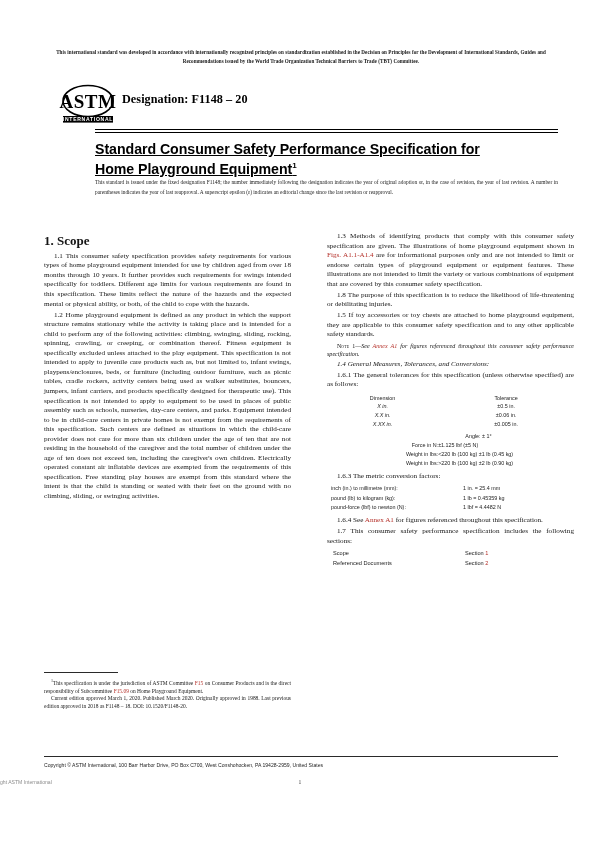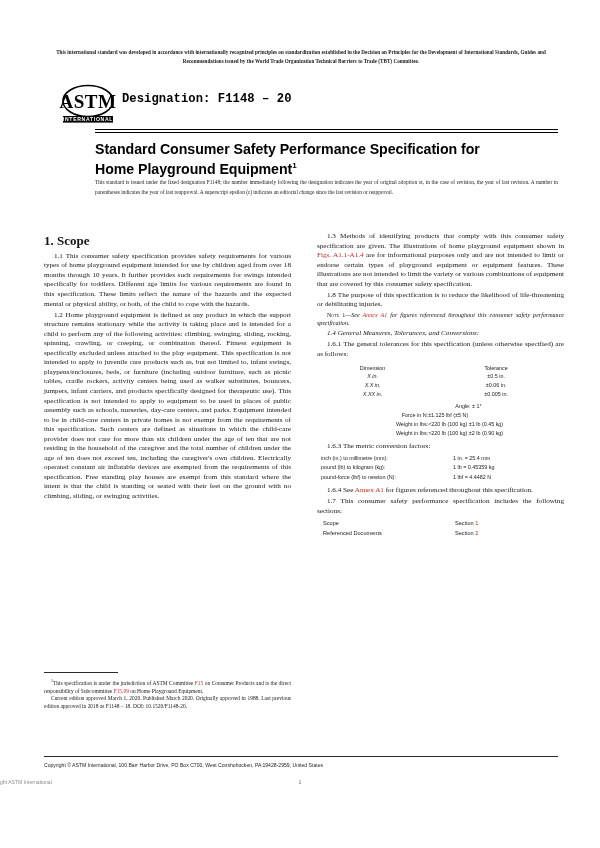--- a/index.html
+++ b/index.html
@@ -50,21 +50,21 @@
     left: 14px;
     top: 0px;
     width: 62px;
     height: 40px;
   }
   .astm-logo svg { display: block; }
   .designation {
     position: absolute;
     left: 78px;
     top: 8px;
-    font-family: Liberation Mono, monospace;
+    font-family: Liberation Serif, serif;
     font-size: 12.2px;
     font-weight: bold;
     letter-spacing: .005em;
     color: #000;
   }
 
   
   .rule-top {
     position: absolute;
     left: 95px;
@@ -87,20 +87,21 @@
     position: absolute;
     left: 95px;
     top: 139px;
     width: 463px;
     font-family: "Liberation Sans", sans-serif;
     font-size: 14.2px;
     font-weight: bold;
     line-height: 1.42;
     color: #000;
     letter-spacing: -.004em;
+    text-decoration: underline;
   }
   .title sup {
     font-size: 8px;
     vertical-align: super;
     font-weight: bold;
   }
 
   
   .issue-note {
     position: absolute;
@@ -117,21 +118,21 @@
   .col {
     position: absolute;
     top: 232px;
     width: 247px;
     font-size: 7.15px;
     line-height: 1.335;
     text-align: justify;
     color: #151515;
   }
   .col-left  { left: 44px; }
-  .col-right { left: 317px; }
+  .col-right { left: 327px; }
 
   .sec-head {
     font-weight: bold;
     font-size: 13px;
     margin: 0 0 2.5px 0;
     text-align: left;
   }
   p.para {
     margin: 0 0 1.5px 0;
     text-indent: 10px;
@@ -305,20 +306,21 @@
   <div class="footnote">
     <p><sup>1</sup><span>This specification is under the jurisdiction of ASTM Committee </span><span class="link-red">F15</span><span> on Consumer Products and is the direct responsibility of Subcommittee </span><span class="link-red">F15.09</span><span> on Home Playground Equipment.</span></p>
     <p>Current edition approved March 1, 2020. Published March 2020. Originally approved in 1988. Last previous edition approved in 2018 as F1148 – 18. DOI: 10.1520/F1148-20.</p>
   </div>
 
   <div class="col col-right">
     <p class="para"><span>1.3 Methods of identifying products that comply with this consumer safety specification are given. The illustrations of home playground equipment shown in </span><span class="link-red">Figs. A1.1-A1.4</span><span> are for informational purposes only and are not intended to limit or endorse certain types of playground equipment or equipment features. These illustrations are not intended to limit the variety or various combinations of equipment that are covered by this consumer safety specification.</span></p>
 
     <p class="para">1.8 The purpose of this specification is to reduce the likelihood of life-threatening or debilitating injuries.</p>
 
+    <p class="para">1.5 If toy accessories or toy chests are attached to home playground equipment, they are applicable to this consumer safety specification and to any other applicable safety standards.</p>
 
     <p class="note"><span class="nlabel">Note 1—</span><span class="nital">See </span><span class="link-red nital">Annex A1</span><span class="nital"> for figures referenced throughout this consumer safety performance specification.</span></p>
 
     <p class="para ital">1.4 General Measures, Tolerances, and Conversions:</p>
 
     <p class="para tight">1.6.1 The general tolerances for this specification (unless otherwise specified) are as follows:</p>
 
     <table class="tol-table">
       <tbody>
           <tr>

